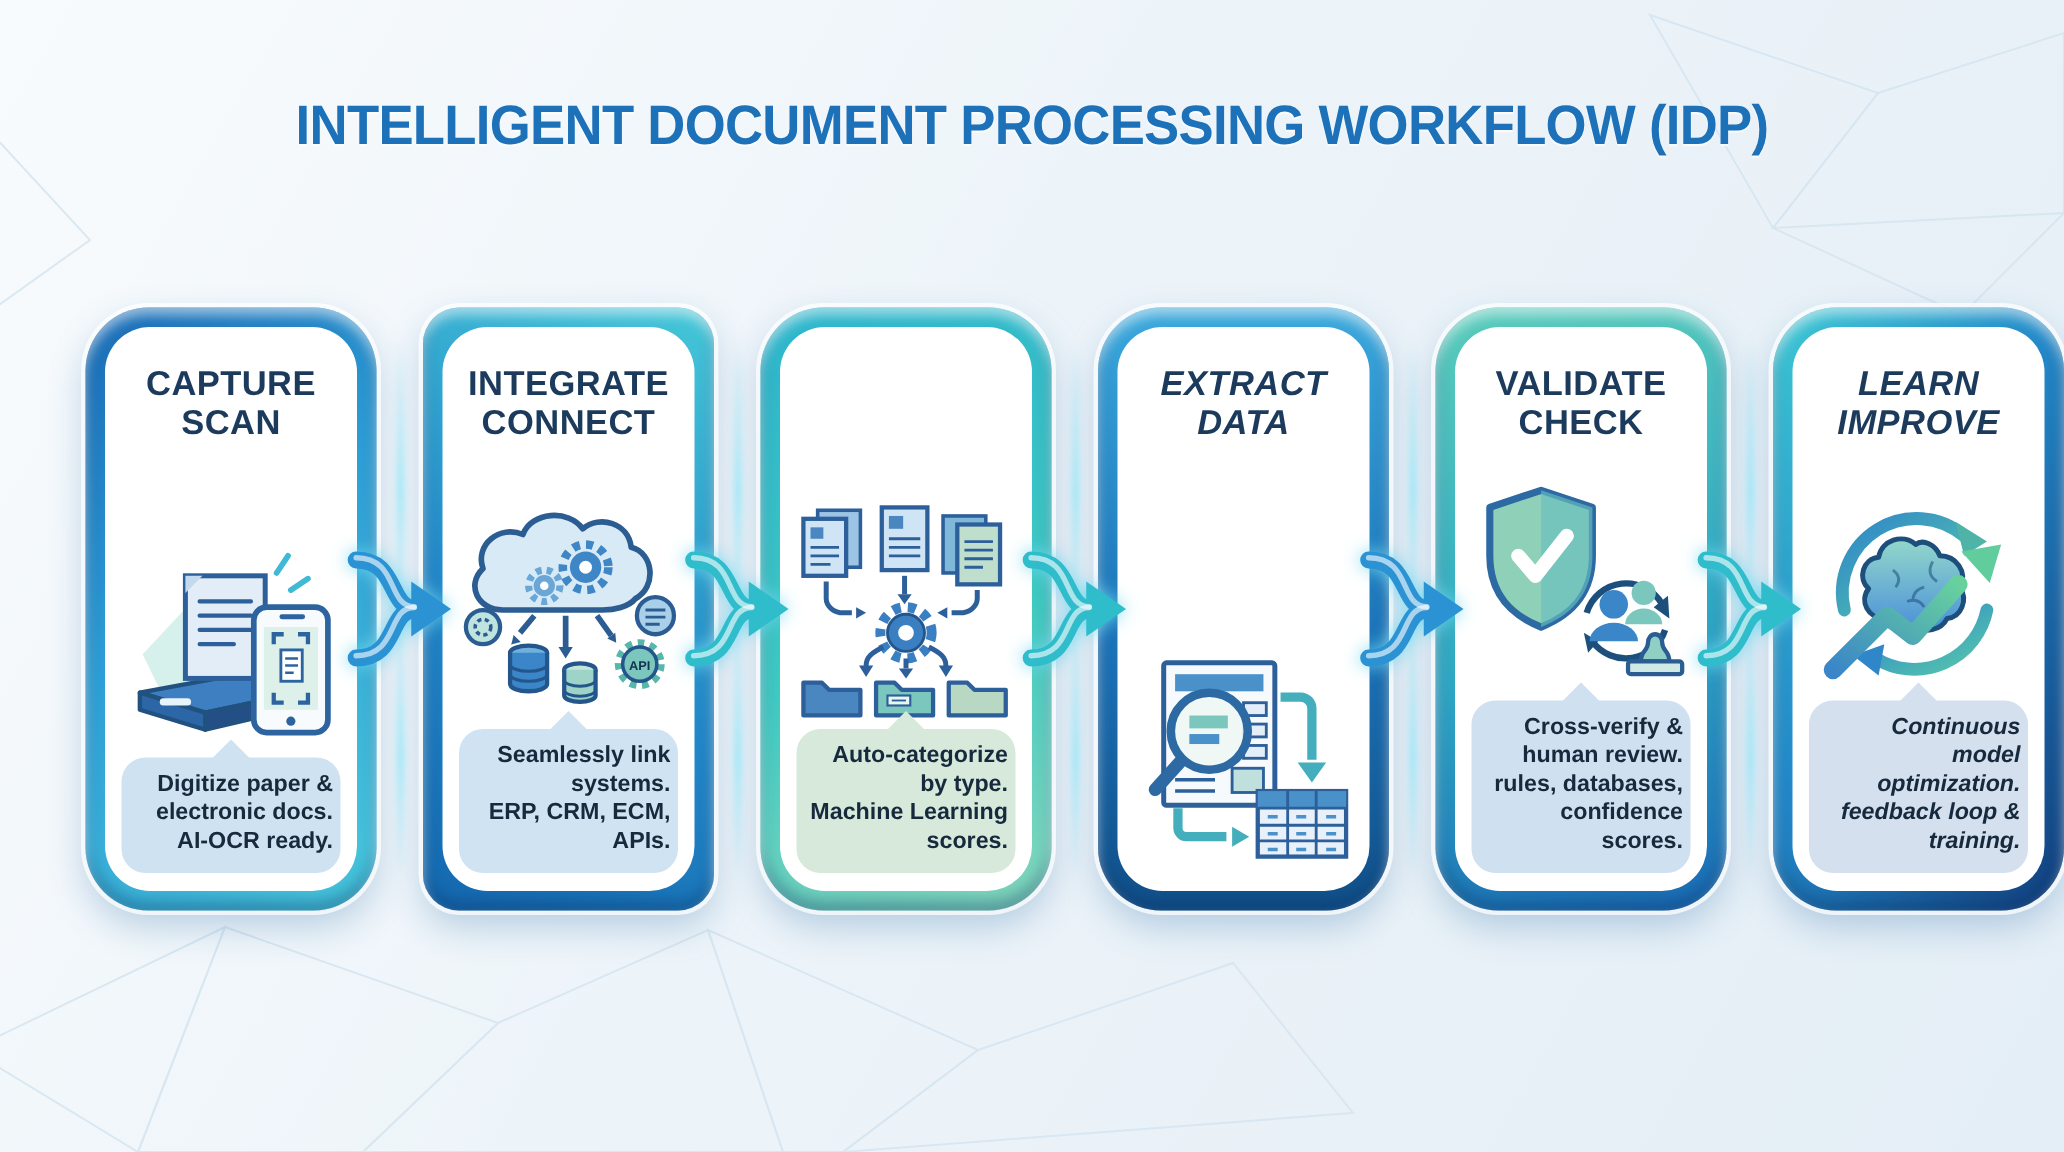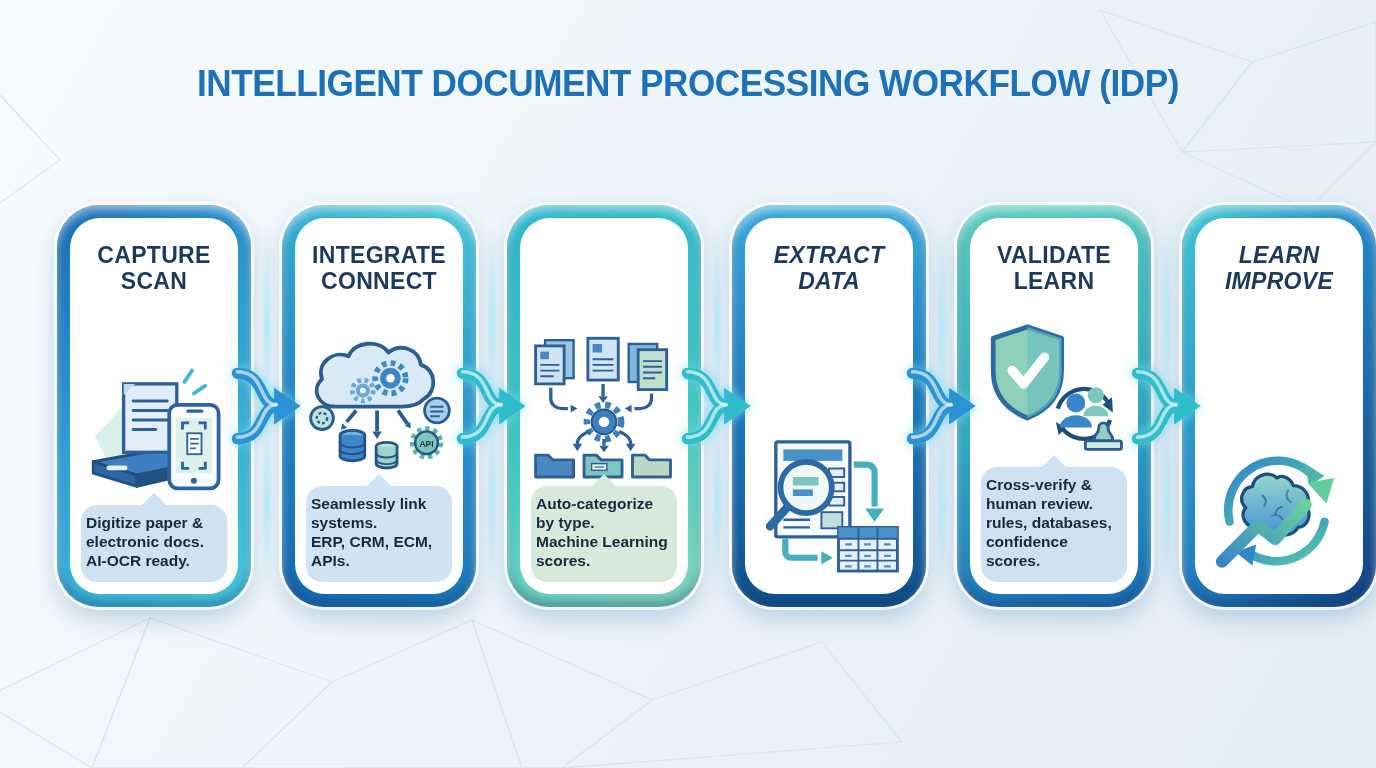--- a/index.html
+++ b/index.html
@@ -21,39 +21,39 @@
     display:flex; align-items:stretch;
   }
   .stage-card {
     flex:1 1 0; position:relative; border-radius:42px; padding:13px;
     box-shadow:0 0 0 3px rgba(255,255,255,.75),
                0 10px 24px rgba(30,100,160,.28),
                inset 0 5px 8px rgba(255,255,255,.55),
                inset 0 -6px 10px rgba(8,48,96,.38);
   }
   .g1{background:linear-gradient(140deg,#1a6ab5 0%,#2e9fd6 45%,#49c8dc 100%);}
-  .g2{background:linear-gradient(210deg,#45c8d8 0%,#2389c9 55%,#1467ae 100%);}
+  .g2{background:linear-gradient(210deg,#45c8d8 0%,#2389c9 55%,#1467ae 100%);border-radius:24px;}
   .g3{background:linear-gradient(160deg,#2db4cc 0%,#3ec9c2 55%,#86d8bc 100%);}
   .g4{background:linear-gradient(180deg,#3aa8dc 0%,#1c74ba 55%,#115089 100%);font-style:italic;}
   .g5{background:linear-gradient(165deg,#5accba 0%,#2fa8c4 55%,#1a6ab5 100%);}
   .g6{background:linear-gradient(120deg,#3ec9d4 0%,#2389c9 45%,#123f7e 100%);font-style:italic;}
   .stage-inner {
     background:#fff; border-radius:30px; height:100%; width:100%;
     display:flex; flex-direction:column; align-items:center;
     padding:24px 8px 12px;
   }
   .stage-heading {
     font-size:23px; font-weight:bold; color:#1b3a5c; text-align:center;
     line-height:1.15; white-space:pre-line; letter-spacing:.3px;
   }
   .icon-box { flex:1 1 auto; display:flex; align-items:flex-end; justify-content:center; width:100%; }
   .bubble {
     --bub:#cfe2f1;
     background:var(--bub); border-radius:16px; padding:9px 5px 11px;
-    width:calc(100% - 6px); text-align:left;
+    width:calc(100% - 6px); text-align:right;
     font-size:15.5px; font-weight:bold; color:#17293c; line-height:1.22;
     white-space:pre-line; position:relative; margin-top:auto;
   }
   .bubble::before {
     content:""; position:absolute; top:-12px; left:50%; transform:translateX(-50%);
     border-left:13px solid transparent; border-right:13px solid transparent;
     border-bottom:13px solid var(--bub);
   }
   .connector { flex:0 0 31px; position:relative; z-index:3; }
   .connector::before {
@@ -323,21 +323,21 @@
       <path class="tube" d="M6,80 C34,80 26,48 46,48"></path>
       <polygon class="head" points="42,30 68,48 42,66"></polygon>
       <path class="tube-hi" d="M6,14.5 C34,14.5 26,46.5 44,46.5"></path>
       <path class="tube-hi" d="M6,78.5 C34,78.5 26,47 44,47"></path>
     </svg>
   </div>
 
   <div class="stage-card g5">
     <div class="stage-inner">
       <div class="stage-heading">VALIDATE
-LEARN</div>
+CHECK</div>
       <div class="icon-box">
         <svg width="152" height="152" viewBox="0 0 160 155">
           <path d="M52,10 L88,22 V56 C88,84 72,98 52,106 C32,98 16,84 16,56 V22 Z" fill="#8fd0b8" stroke="#2d6aa3" stroke-width="5" stroke-linejoin="round"></path>
           <path d="M52,10 L88,22 V56 C88,84 72,98 52,106 Z" fill="#69bfc0" opacity=".65"></path>
           <path d="M36,56 L48,70 L70,42" fill="none" stroke="#fff" stroke-width="10" stroke-linecap="round" stroke-linejoin="round"></path>
           <g stroke="#1d4f7c" stroke-width="4.5" fill="none">
             <path d="M84,96 A29,29 0 0 1 137,90"></path>
             <path d="M139,108 A29,29 0 0 1 88,116"></path>
           </g>
           <polygon points="142,100 131,92 141,84" fill="#1d4f7c"></polygon>
@@ -380,16 +380,20 @@
           <polygon points="128,46 106,32 112,56" fill="#4fb3a8"></polygon>
           <polygon points="34,126 56,118 52,140" fill="#2f86c8"></polygon>
           <path d="M78,48 c-9,-8 -24,-3 -26,9 c-11,1 -15,15 -7,22 c-7,9 0,21 11,21 c3,8 15,11 21,5 c7,6 19,3 23,-5 c10,-1 15,-13 9,-22 c6,-11 -3,-22 -14,-22 c-3,-8 -12,-12 -17,-8 z" fill="url(#brainGrad)" stroke="#1d4f7c" stroke-width="3.5" stroke-linejoin="round"></path>
           <g stroke="#1d4f7c" stroke-width="2" fill="none" opacity=".55">
             <path d="M62,66 q7,5 2,12 M90,60 q-5,9 3,14 M72,88 q8,-3 12,4 M84,78 q-8,2 -8,10"></path>
           </g>
           <path d="M20,136 L58,98 L76,112 L108,76" fill="none" stroke="url(#trendGrad)" stroke-width="13" stroke-linecap="round" stroke-linejoin="round"></path>
           <polygon points="138,48 130,75 110,53" fill="#62cd9c"></polygon>
         </svg>
       </div>
+      <div class="bubble" style="--bub: #d4e0ee;">Continuous model
+optimization.
+feedback loop &amp;
+training.</div>
     </div>
   </div>
 
 </div>
 
 </body></html>

